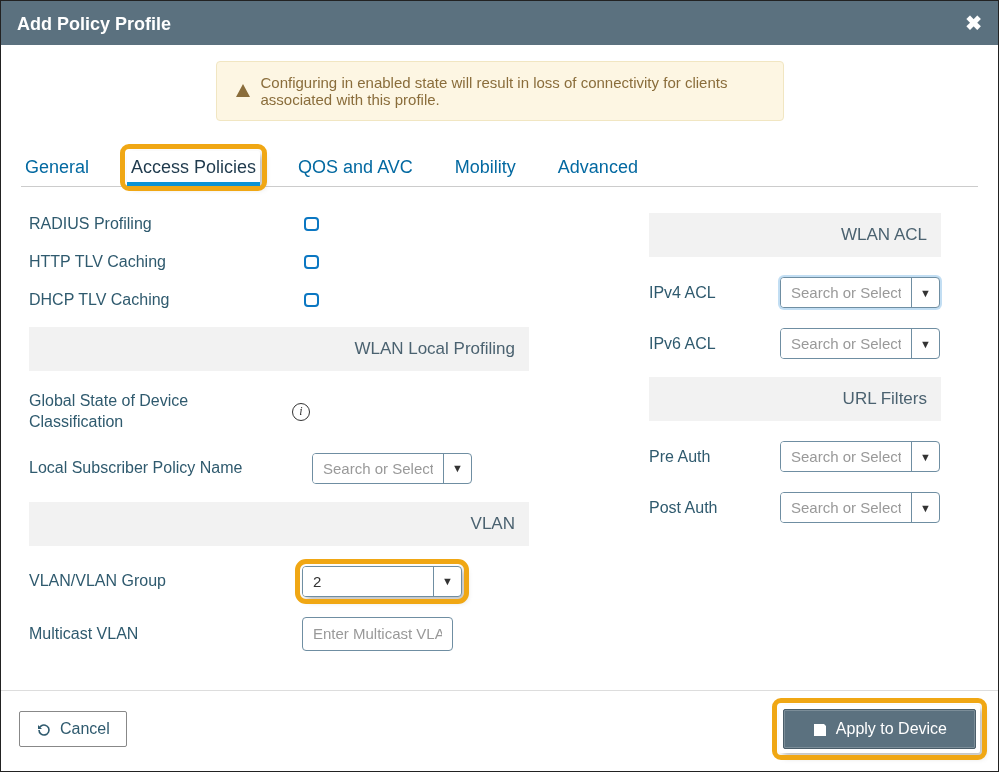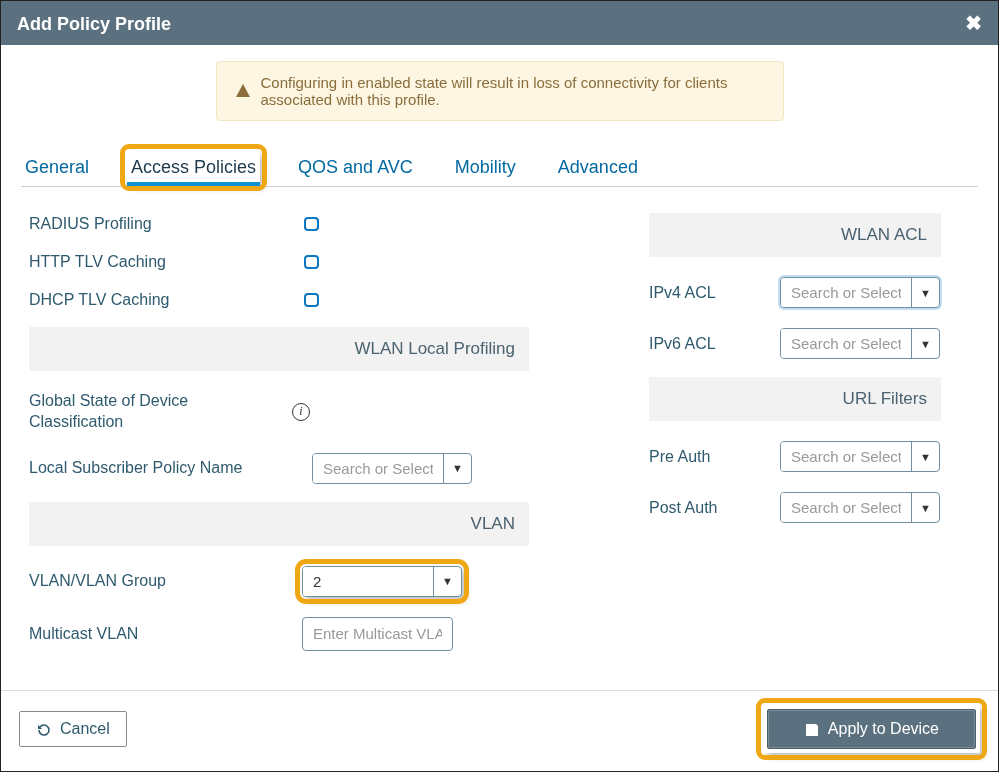--- a/index.html
+++ b/index.html
@@ -178,21 +178,21 @@
     gap:8px;
     cursor:pointer;
     background:#fff;
     color:#2f5a6e;
   }
   .btn.primary {
     background: #5b717f;
     color: #fff;
     border: 1px solid #4a5d69;
     box-shadow: inset 0 0 0 1px rgba(255,255,255,0.2);
-    padding: 10px 36px;
+    padding: 10px 28px;
   }
 </style>
 </head>
 <body>
 
 <div class="titlebar">
   <span>Add Policy Profile</span>
   <span class="close-x">✖</span>
 </div>
 

